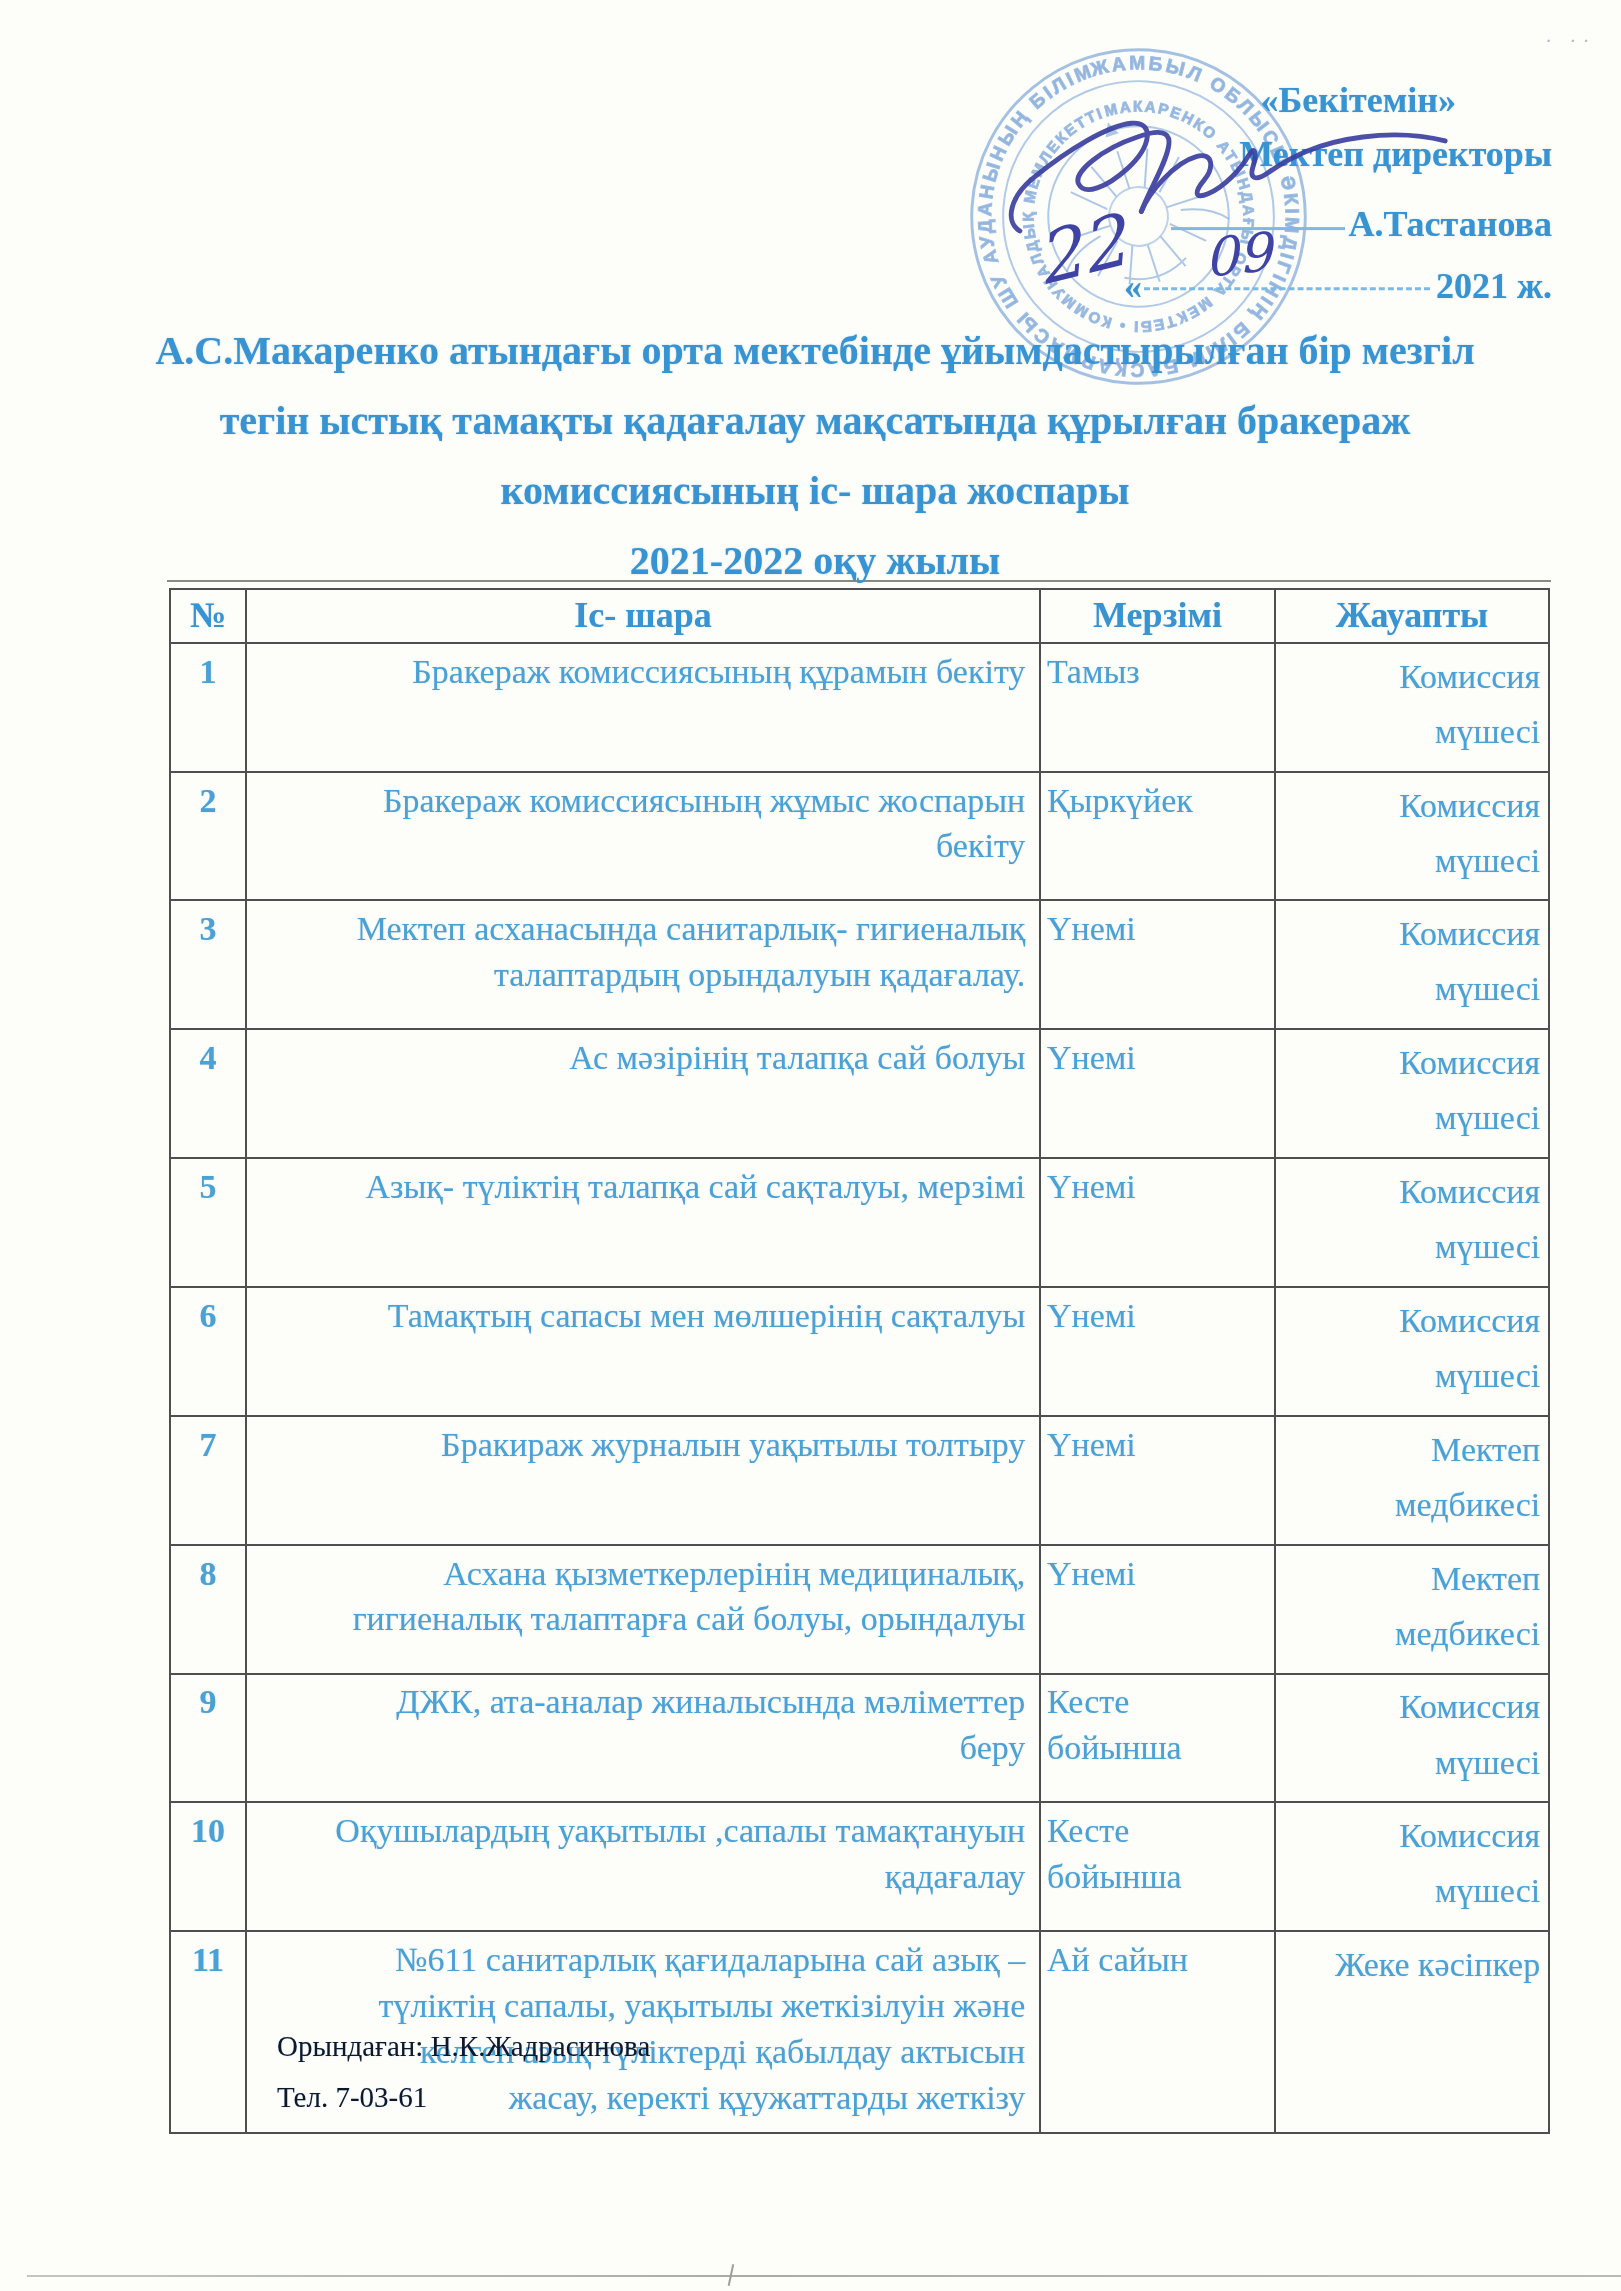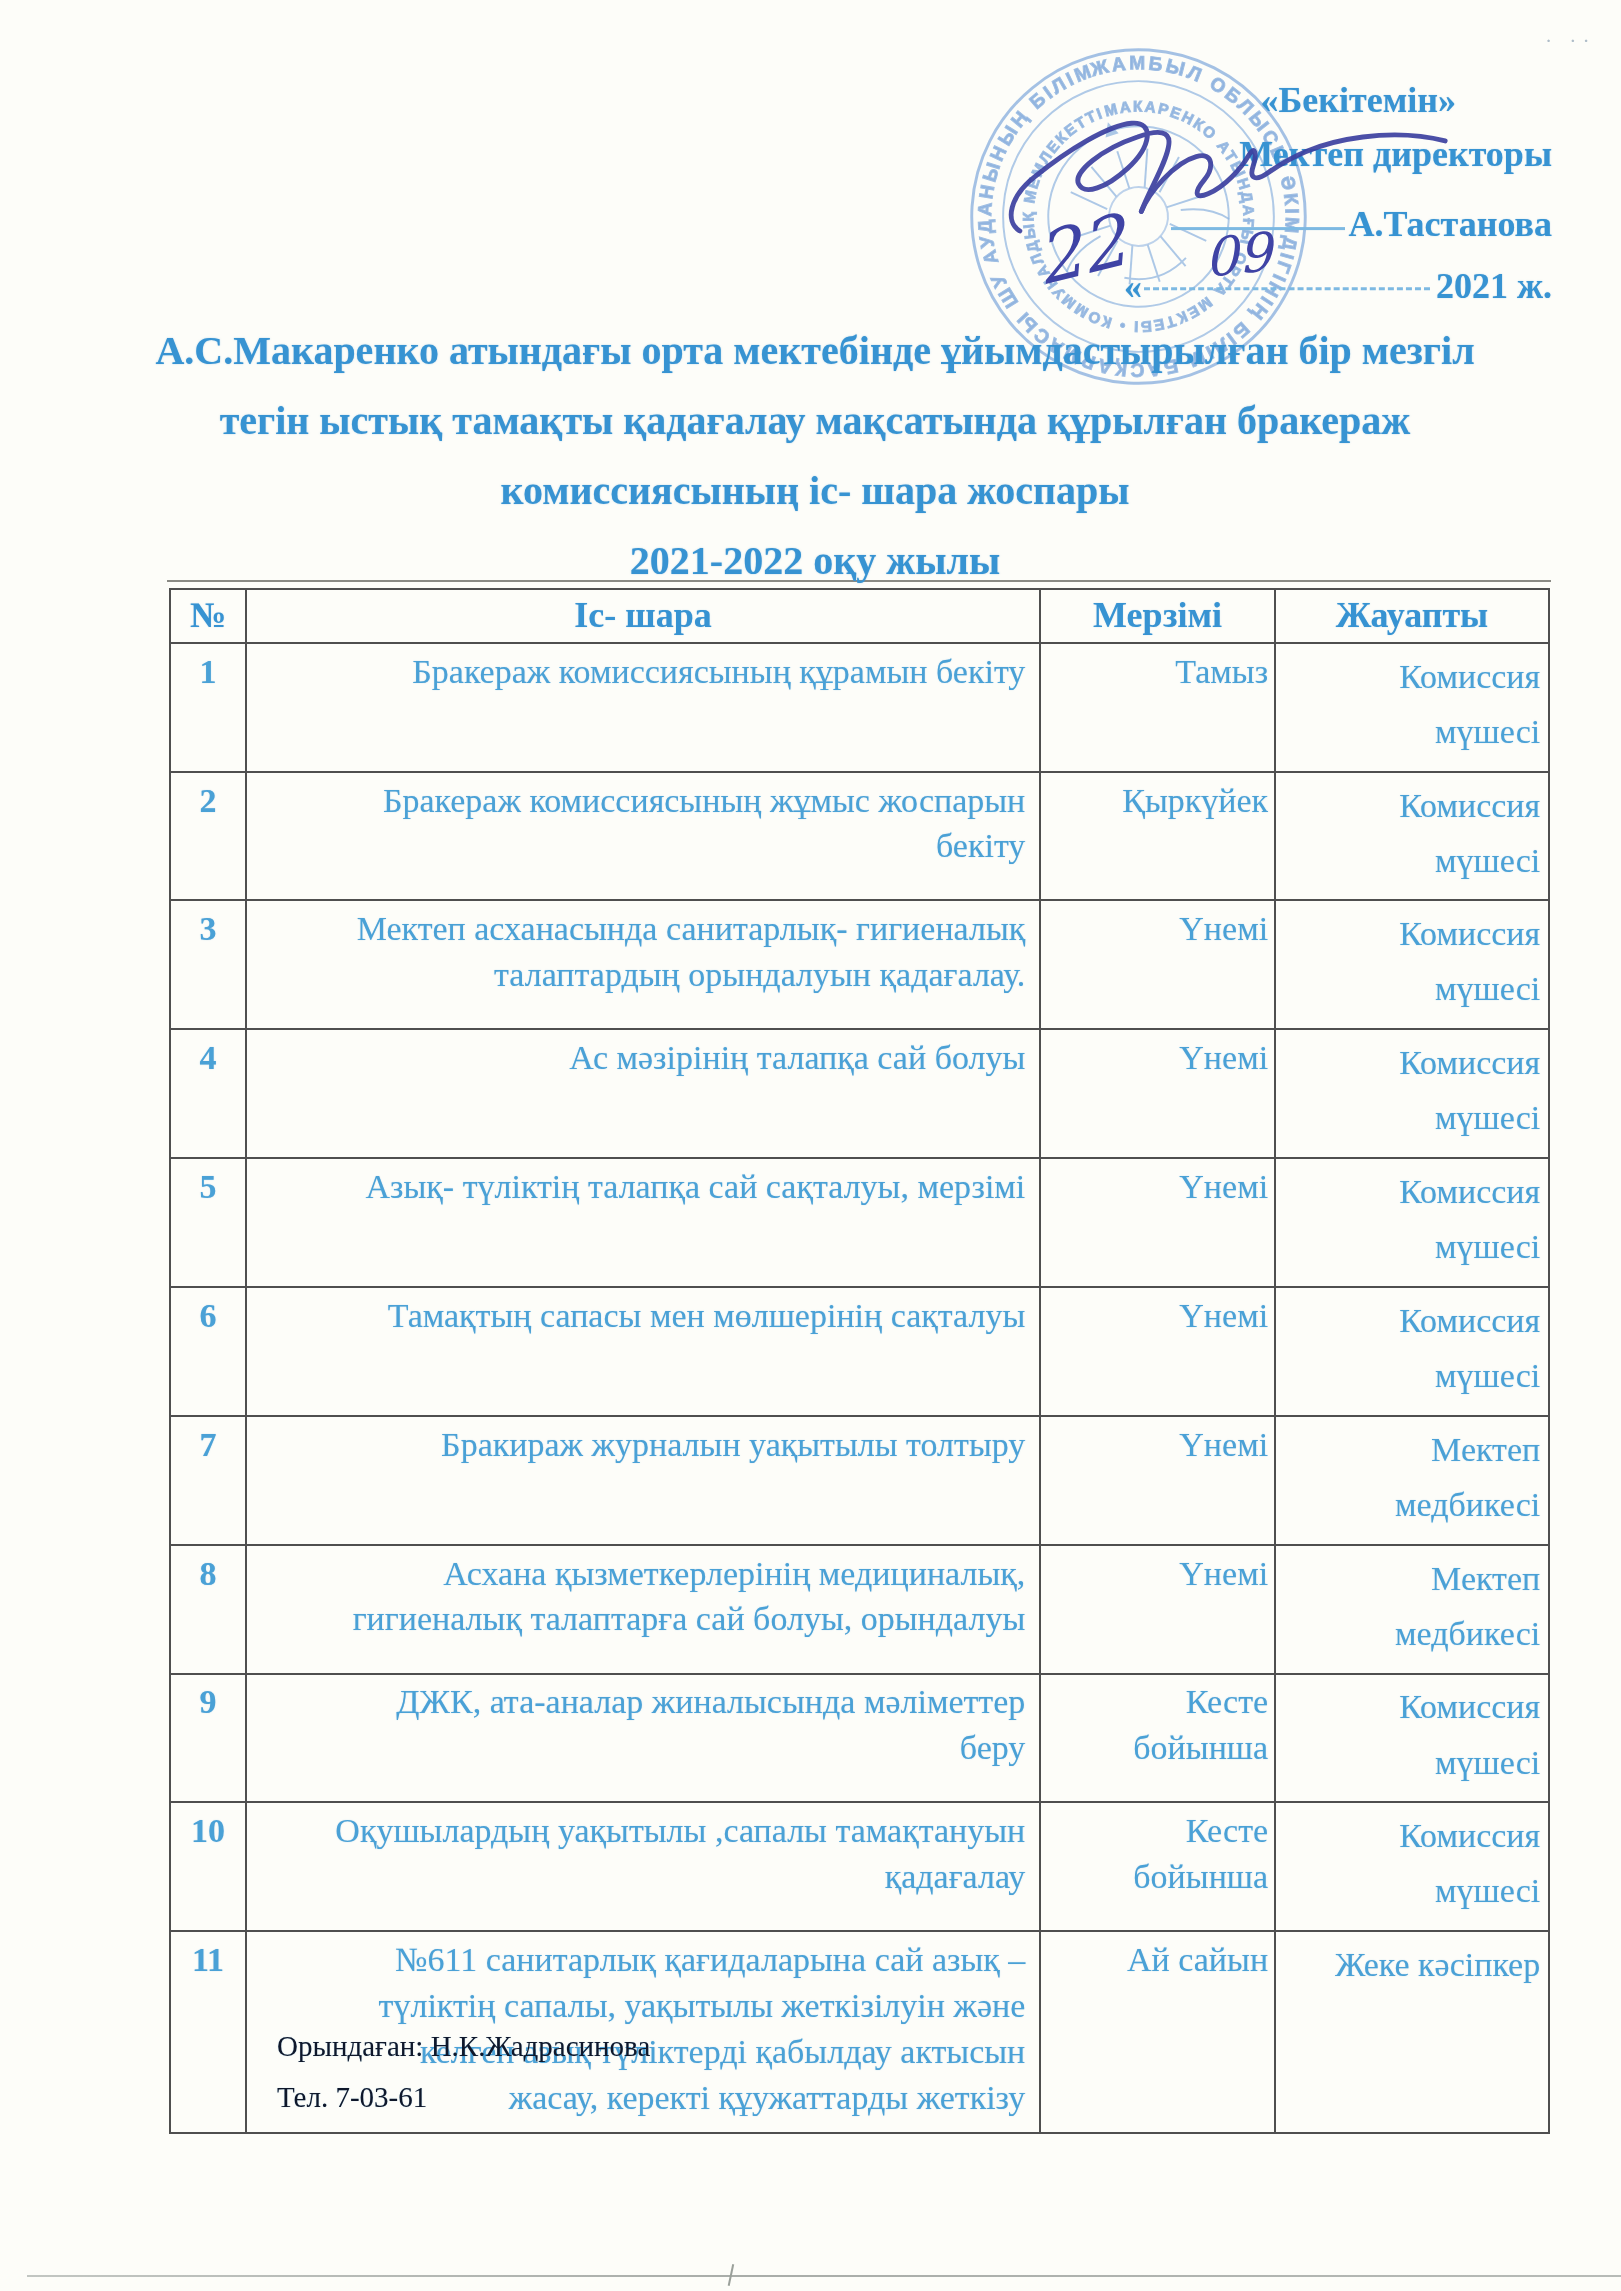--- a/index.html
+++ b/index.html
@@ -95,21 +95,21 @@
   .doc-table th{
     font-size:36px; font-weight:bold; padding:3.9px 7.8px 5.9px;
     color:var(--text-blue-strong); text-align:center;
   }
   .doc-table td{
     font-size:34px; line-height:1.35; font-weight:normal;
     white-space:pre-line;
   }
   td.cell-num{ text-align:center; font-weight:bold; padding-top:4.9px; }
   td.cell-activity{ padding:4.9px 13.7px 11.8px 15.7px; text-align:right; }
-  td.cell-term{ text-align:right; padding:4.9px 5.9px 11.8px; }
+  td.cell-term{ text-align:left; padding:4.9px 5.9px 11.8px; }
   td.cell-resp{ text-align:right; padding:4.9px 7.8px 11.8px; line-height:1.62;margin-top:47px; }
 
   
   .footer{
     position:absolute; left:277px; top:2021px; z-index:2;
     font-size:29px; line-height:51px; color:#0f172a;
     text-shadow:0 0 1px rgba(95,171,221,.5);
   }
 
   

